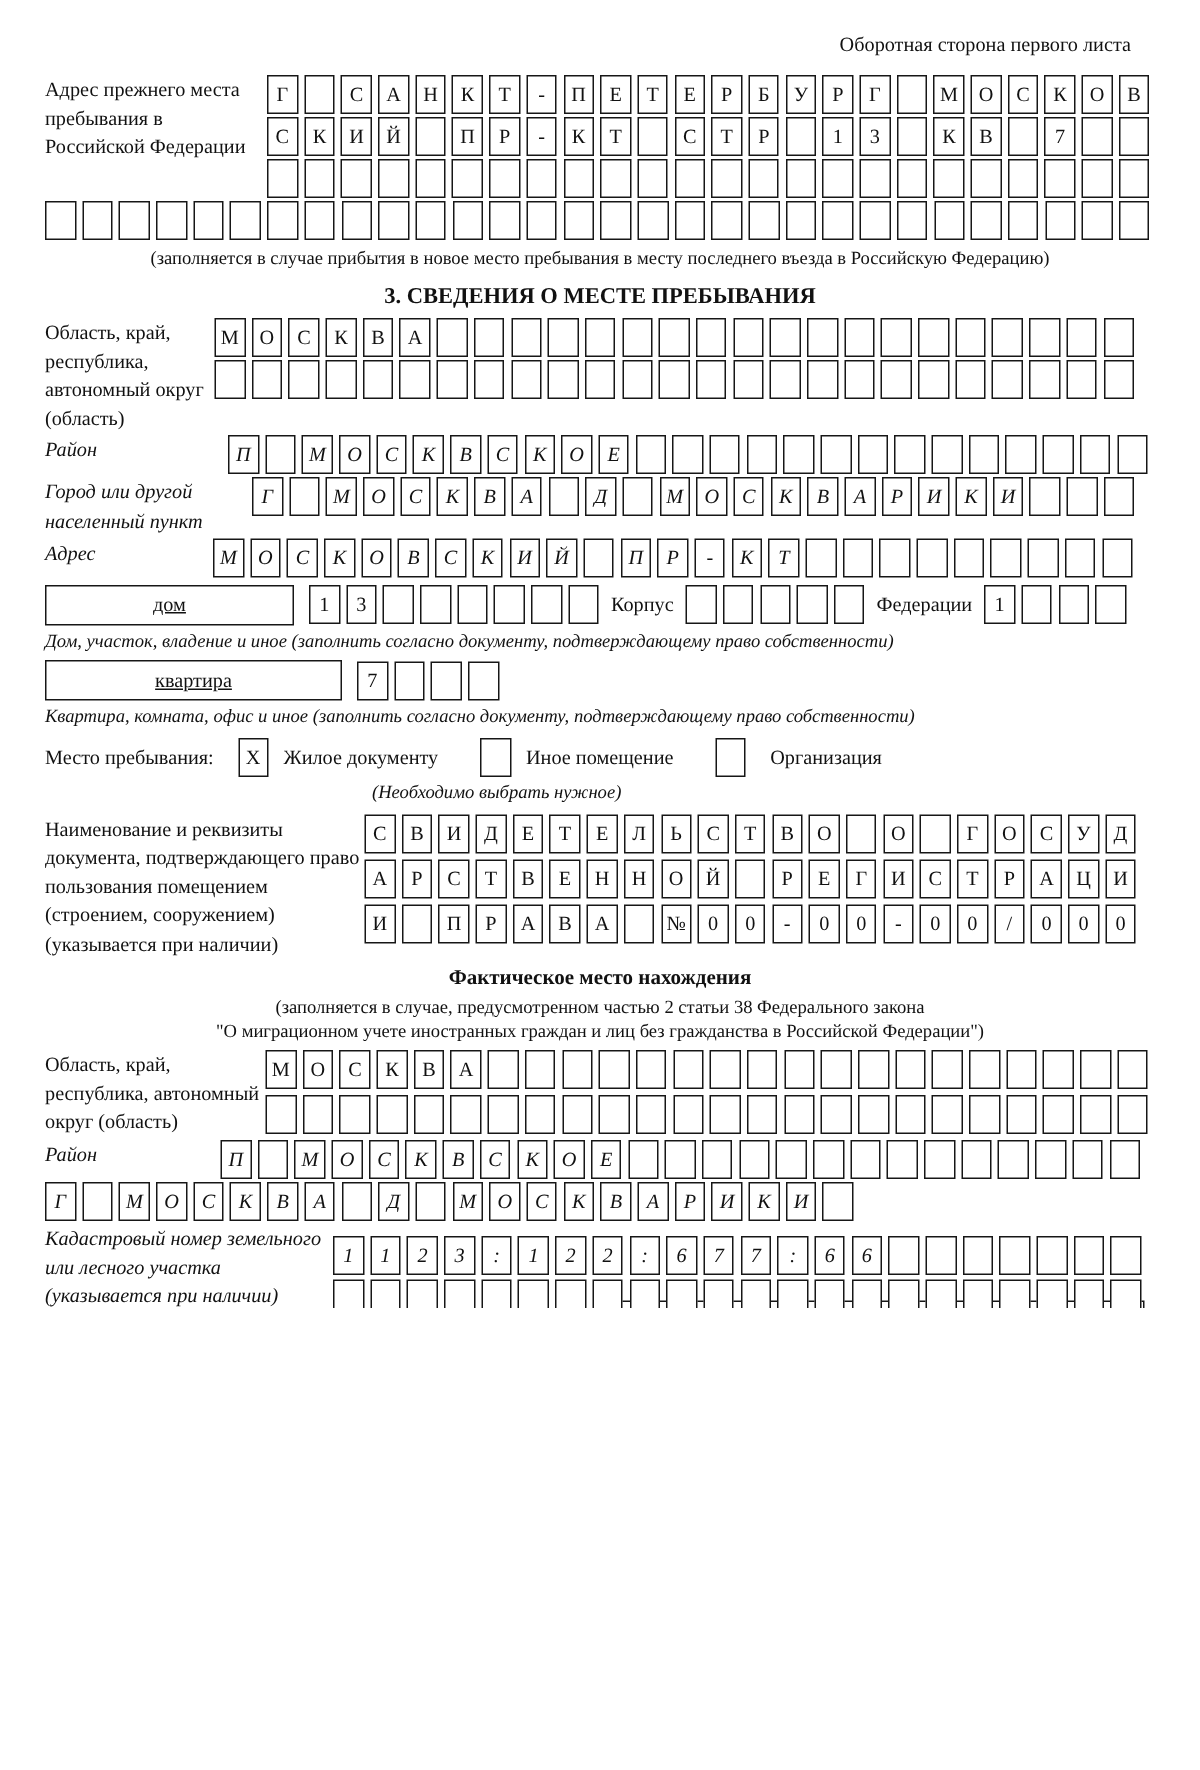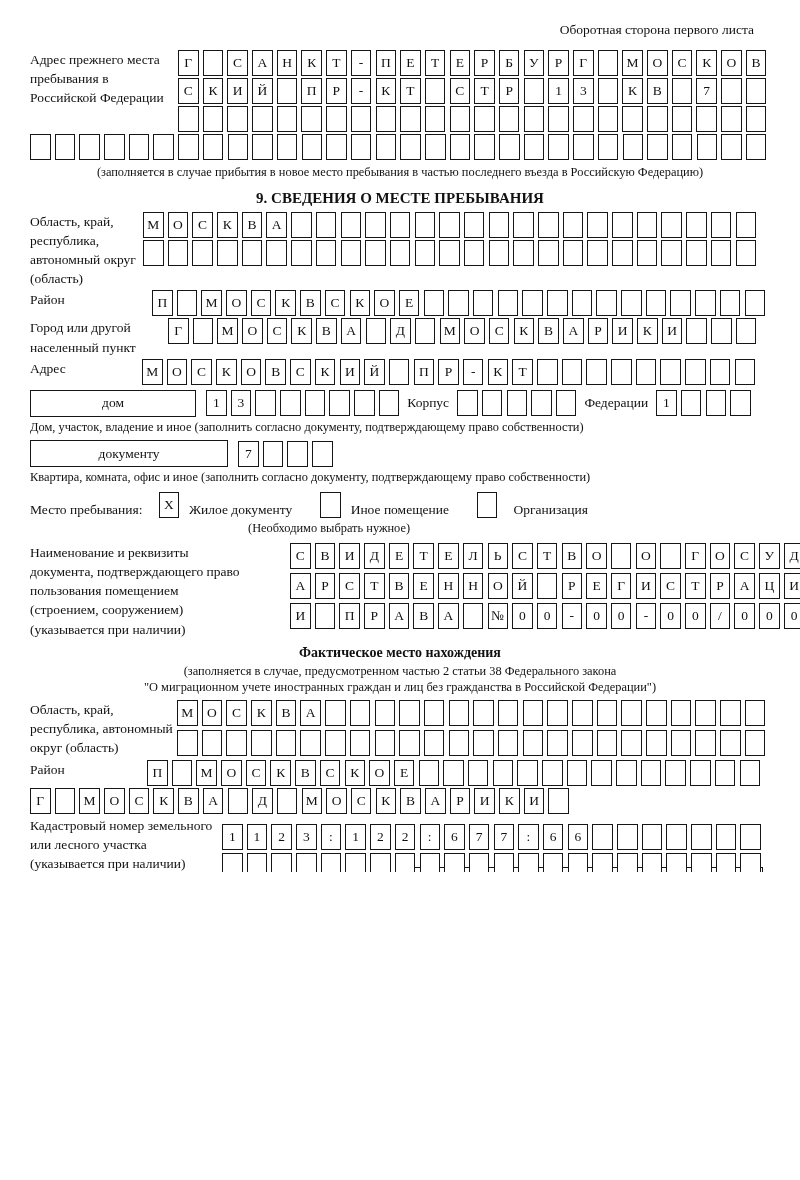--- a/index.html
+++ b/index.html
@@ -19,26 +19,26 @@
     display:flex;align-items:center;justify-content:center;
     font-size:13.5px;background:#fff;flex:0 0 auto;
   }
   .full-row{ margin-left:30px;margin-top:2px; }
   .note{ font-size:12.4px;line-height:1.35; }
   .center{ text-align:center; }
   .sec-title{ font-size:15px;font-weight:bold;text-align:center;margin:9px 0 5px 0; }
   .sub-title{ font-size:14px;font-weight:bold;text-align:center;margin:6px 0 2px 0; }
   .named-box{
     box-sizing:border-box;border:1.8px solid #161616;height:27px;
-    display:flex;align-items:center;justify-content:center;font-size:13.5px;background:#fff;
+    display:flex;align-items:center;justify-content:center;font-size:13.5px;background:#fff;text-decoration:underline;
   }
   .house-row{ display:flex;align-items:center;margin-left:30px;margin-top:5px; }
   .inline-label{ font-size:13.5px;padding:0 8px; }
-  .stay-row{ display:flex;align-items:flex-end;margin-left:30px;margin-top:6px;font-size:13.5px; }
-  .mt2{margin-top:2px;} .mt4{margin-top:4px;} .mt6{margin-top:6px;gap:47px;} .mt12{margin-top:12px;}
+  .stay-row{ display:flex;align-items:center;margin-left:30px;margin-top:6px;font-size:13.5px; }
+  .mt2{margin-top:2px;font-style:italic;} .mt4{margin-top:4px;} .mt6{margin-top:6px;} .mt12{margin-top:12px;}
   .stamp-box{
     margin-left:398px;margin-top:-12px;width:365px;height:178px;
     box-sizing:border-box;border:1.6px solid #161616;background:#fff;
   }
   .stamp-note{ margin-left:390px;width:380px;text-align:center;font-size:12.4px;line-height:1.5;margin-top:6px; }
   .gap10{width:10px;flex:0 0 auto;} .gap28{width:28px;flex:0 0 auto;} .gap16{width:16px;flex:0 0 auto;}
 </style>
 </head>
 <body>
 
@@ -154,23 +154,23 @@
       <span class="cell"></span>
       <span class="cell"></span>
       <span class="cell"></span>
       <span class="cell"></span>
       <span class="cell"></span>
       <span class="cell"></span>
       <span class="cell"></span>
       <span class="cell"></span>
       <span class="cell"></span>
     </div>
-  <div class="note center mt4">(заполняется в случае прибытия в новое место пребывания в частью последнего въезда в Российскую Федерацию)</div>
-
-  <div class="sec-title">9. СВЕДЕНИЯ О МЕСТЕ ПРЕБЫВАНИЯ</div>
+  <div class="note center mt4">(заполняется в случае прибытия в новое место пребывания в месту последнего въезда в Российскую Федерацию)</div>
+
+  <div class="sec-title">3. СВЕДЕНИЯ О МЕСТЕ ПРЕБЫВАНИЯ</div>
 
   <div class="field">
     <div class="label w113">Область, край, республика, автономный округ (область)</div>
     <div class="grid-col">
       <div class="grid">
           <span class="cell">М</span>
           <span class="cell">О</span>
           <span class="cell">С</span>
           <span class="cell">К</span>
           <span class="cell">В</span>
@@ -342,21 +342,21 @@
     <div class="grid">
         <span class="cell">1</span>
         <span class="cell"></span>
         <span class="cell"></span>
         <span class="cell"></span>
       </div>
   </div>
   <div class="note mt2" style="margin-left:30px;">Дом, участок, владение и иное (заполнить согласно документу, подтверждающему право собственности)</div>
 
   <div class="house-row">
-    <div class="named-box" style="width:198px;">документу</div>
+    <div class="named-box" style="width:198px;">квартира</div>
     <span class="gap10"></span>
     <div class="grid">
         <span class="cell">7</span>
         <span class="cell"></span>
         <span class="cell"></span>
         <span class="cell"></span>
       </div>
   </div>
   <div class="note mt2" style="margin-left:30px;">Квартира, комната, офис и иное (заполнить согласно документу, подтверждающему право собственности)</div>
 

